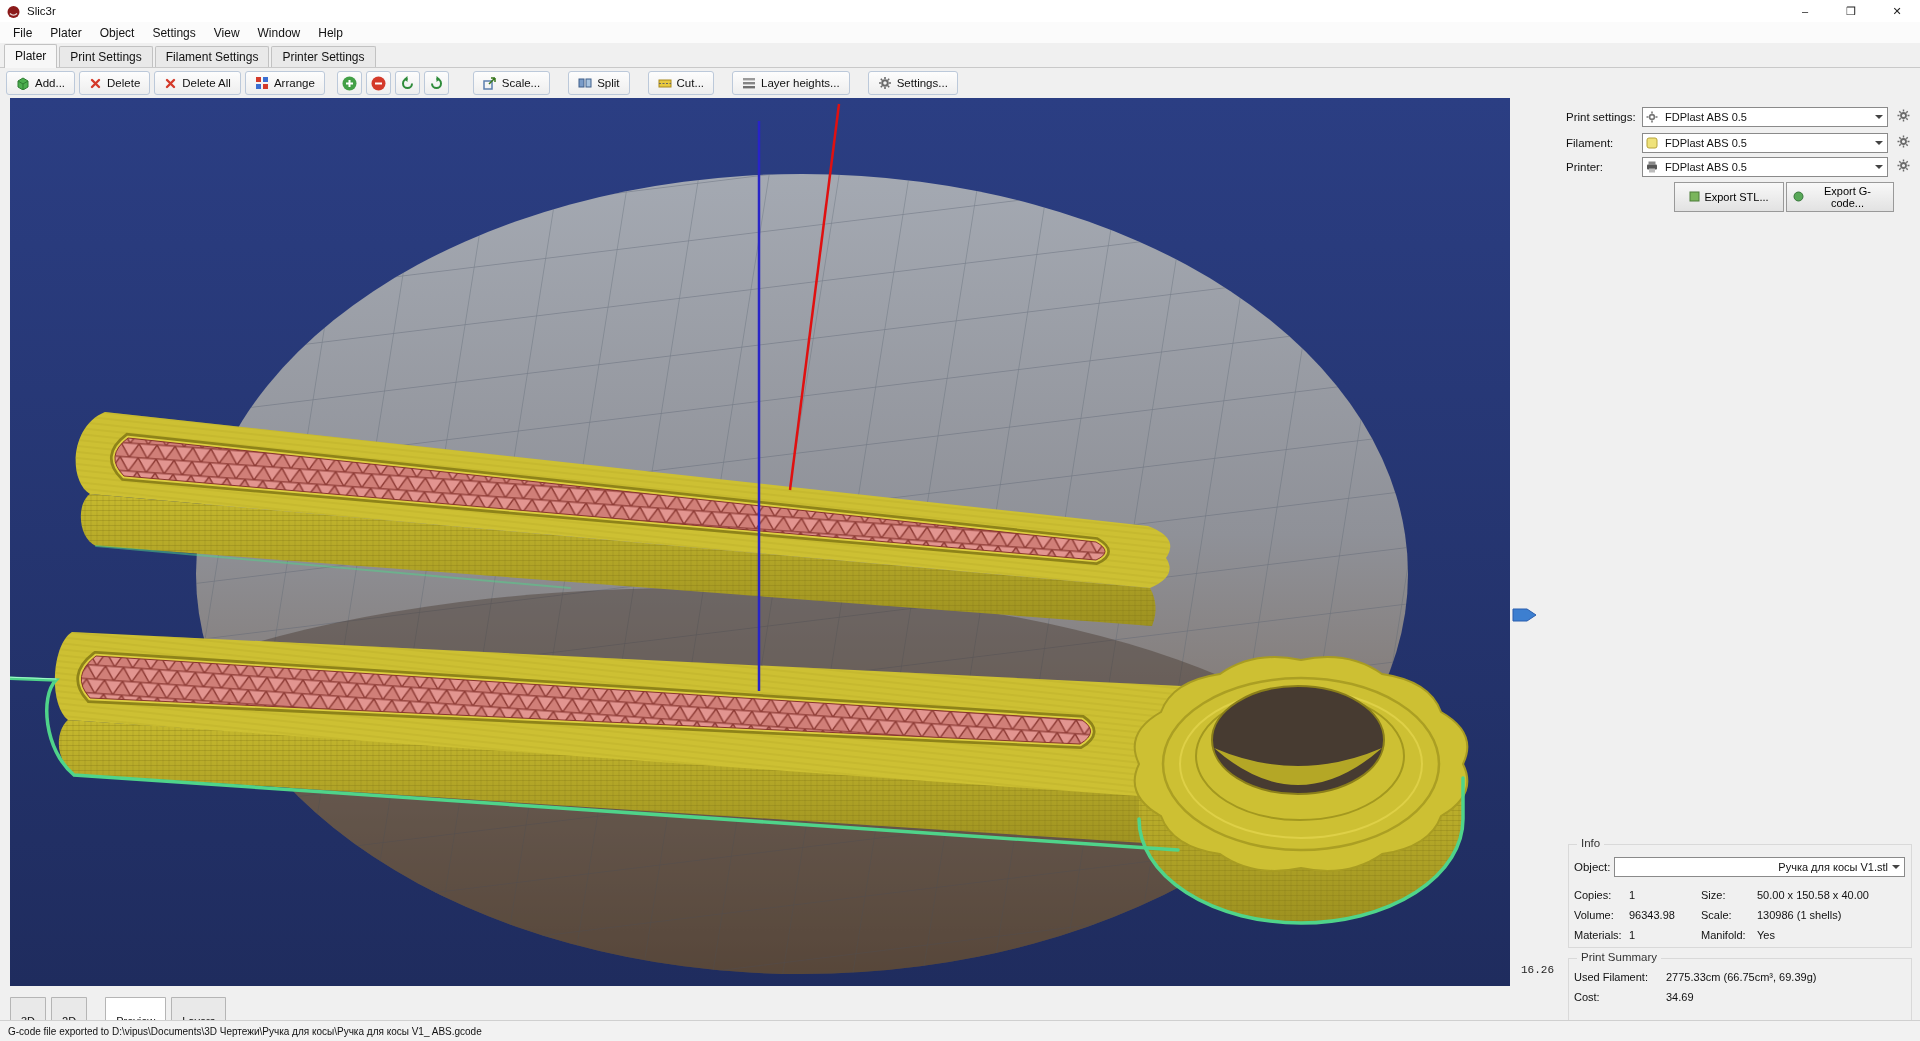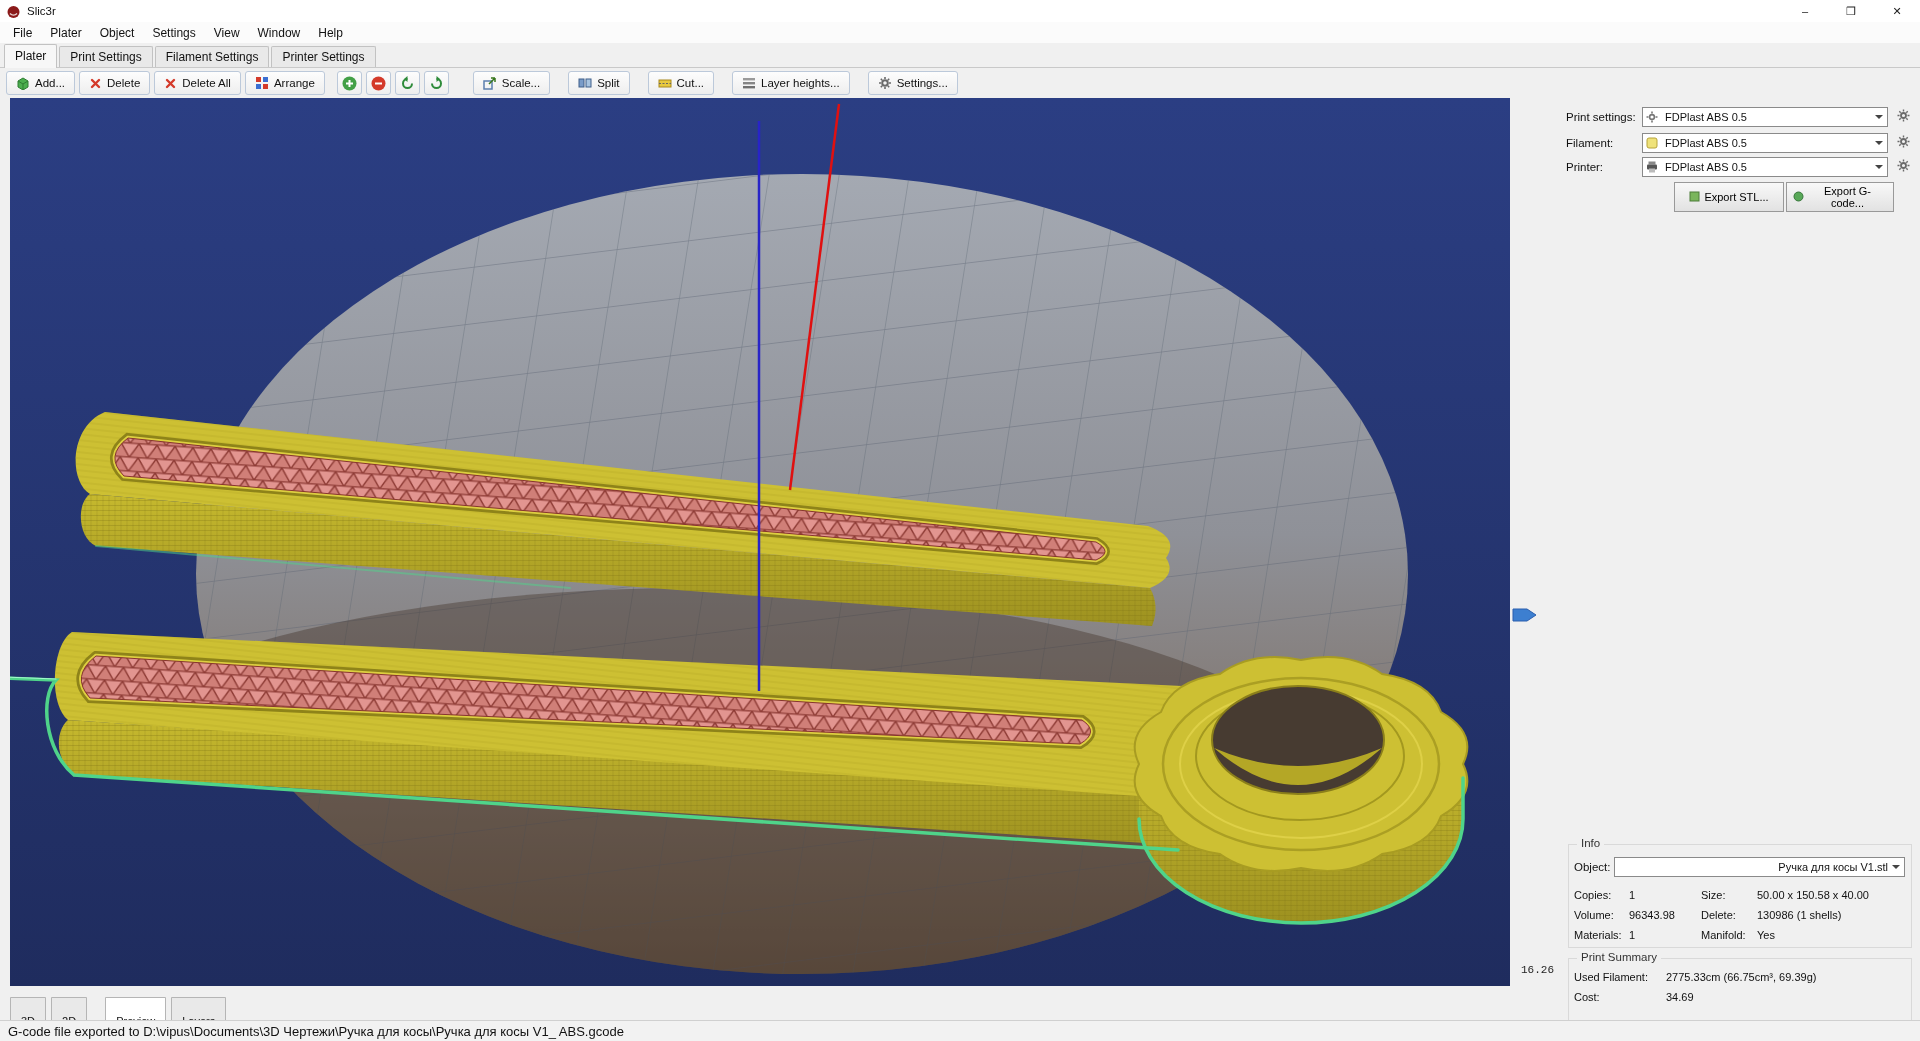--- a/index.html
+++ b/index.html
@@ -53,21 +53,21 @@
   .irow{position:absolute;left:0;width:100%;height:14px;font-size:11px;}
   .irow span{position:absolute;white-space:nowrap;}
   .k1{left:5px;} .v1{left:60px;} .k2{left:132px;} .v2{left:188px;}
   .slabel{left:5px;} .sval{left:97px;}
   
   .bottomtabs{position:absolute;left:10px;top:997px;height:20px;display:flex;gap:5px;}
   .btab{height:18px;line-height:18px;padding:14px 10px;font-size:11px;background:#e9e9e9;border:1px solid #b5b5b5;border-radius:0 0 2px 2px;}
   .btab.active{background:#fff;margin-left:13px;}
   
   .statusbar{position:absolute;left:0;top:1020px;width:100%;height:21px;background:#f2f2f2;border-top:1px solid #d0d0d0;
-             display:flex;align-items:center;padding-left:8px;font-size:13px;color:#111;box-sizing:border-box;}
+             display:flex;align-items:center;padding-left:8px;font-size:10px;color:#111;box-sizing:border-box;}
 </style>
 </head>
 <body>
 
 <div class="app">
 
   <div class="titlebar">
     <span class="appicon">
       <svg width="15" height="15">
           <circle cx="7.5" cy="8" r="6" fill="#8b1a1a"></circle>
@@ -400,21 +400,21 @@
       </div>
       <div class="irow" style="top:44px;">
         <span class="k1">Copies:</span>
         <span class="v1">1</span>
         <span class="k2">Size:</span>
         <span class="v2">50.00 x 150.58 x 40.00</span>
       </div>
       <div class="irow" style="top:64px;">
         <span class="k1">Volume:</span>
         <span class="v1">96343.98</span>
-        <span class="k2">Delete:</span>
+        <span class="k2">Scale:</span>
         <span class="v2">130986 (1 shells)</span>
       </div>
       <div class="irow" style="top:84px;">
         <span class="k1">Materials:</span>
         <span class="v1">1</span>
         <span class="k2">Manifold:</span>
         <span class="v2">Yes</span>
       </div>
     </div>
 

